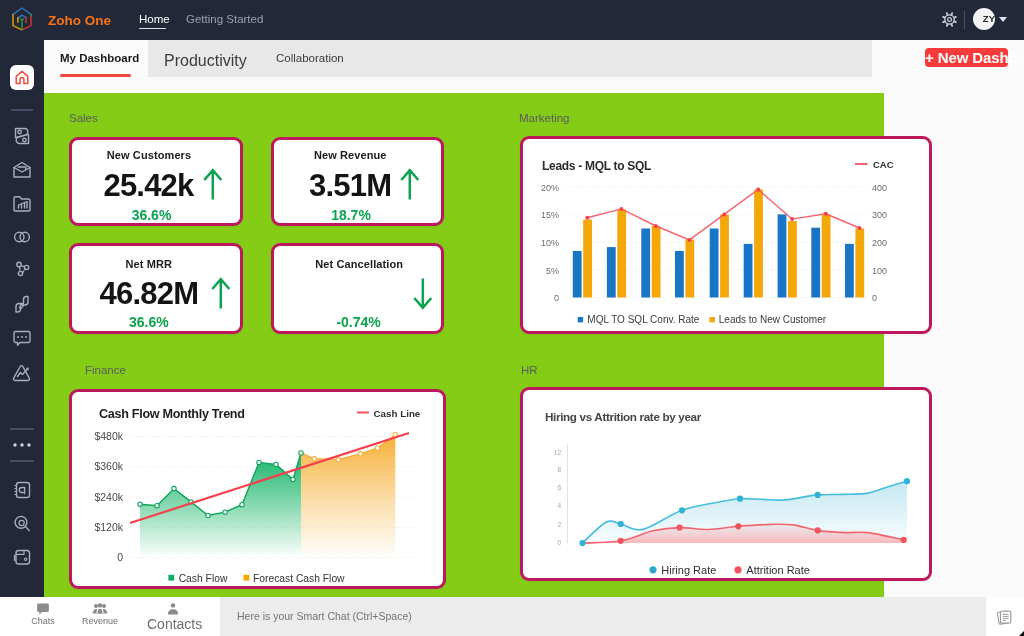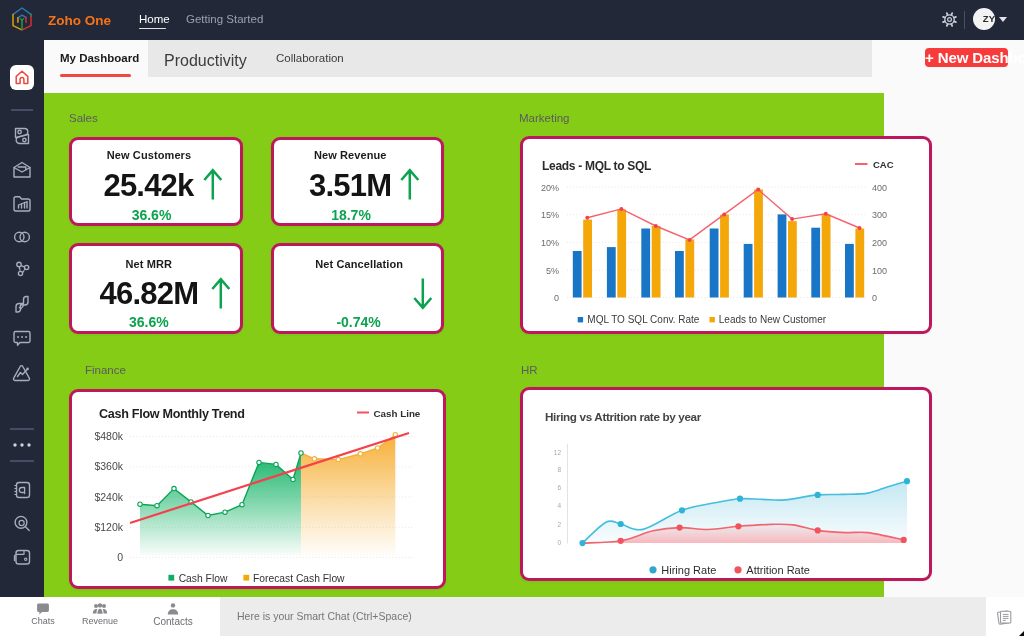--- a/index.html
+++ b/index.html
@@ -400,21 +400,21 @@
         <path d="M5.4,11.8 C5.4,8.8 6.4,6.8 8,6.8 C9.6,6.8 10.6,8.8 10.6,11.8 Z"></path>
       </g>
     </svg>
     <div class="abs" style="left:74px;top:19px;width:52px;text-align:center;font-size:9px;color:#6d6d72;">Revenue</div>
     <svg class="abs" style="left:167px;top:5px;" width="12" height="14" viewBox="0 0 12 14">
       <g fill="#8a8a8f">
         <circle cx="6" cy="3.4" r="2.2"></circle>
         <path d="M0.8,12.5 C0.8,9.3 2.8,7.3 6,7.3 C9.2,7.3 11.2,9.3 11.2,12.5 Z"></path>
       </g>
     </svg>
-    <div class="abs" style="left:147px;top:19px;width:52px;text-align:center;font-size:10px;color:#6d6d72;">Contacts</div>
+    <div class="abs" style="left:147px;top:19px;width:52px;text-align:center;font-size:14px;color:#6d6d72;">Contacts</div>
     <svg class="abs" style="left:996px;top:11px;" width="17" height="17" viewBox="0 0 17 17">
       <g fill="#fff" stroke="#9a9a9f" stroke-width="1.1" stroke-linejoin="round">
         <rect x="2.2" y="3.6" width="10.5" height="12" rx="1" transform="rotate(-8 7.5 9.6)"></rect>
         <rect x="4.5" y="3.2" width="10.3" height="11.8" rx="1"></rect>
       </g>
       <g stroke="#9a9a9f" stroke-width="1">
         <path d="M6.8,6.4 L12.5,6.4 M6.8,8.4 L12.5,8.4 M6.8,10.4 L12.5,10.4 M6.8,12.4 L9.8,12.4"></path>
       </g>
     </svg>
     <div class="abs" style="left:1019px;top:34px;width:0;height:0;border-left:5px solid transparent;border-bottom:5px solid #0a0a0a;"></div>

